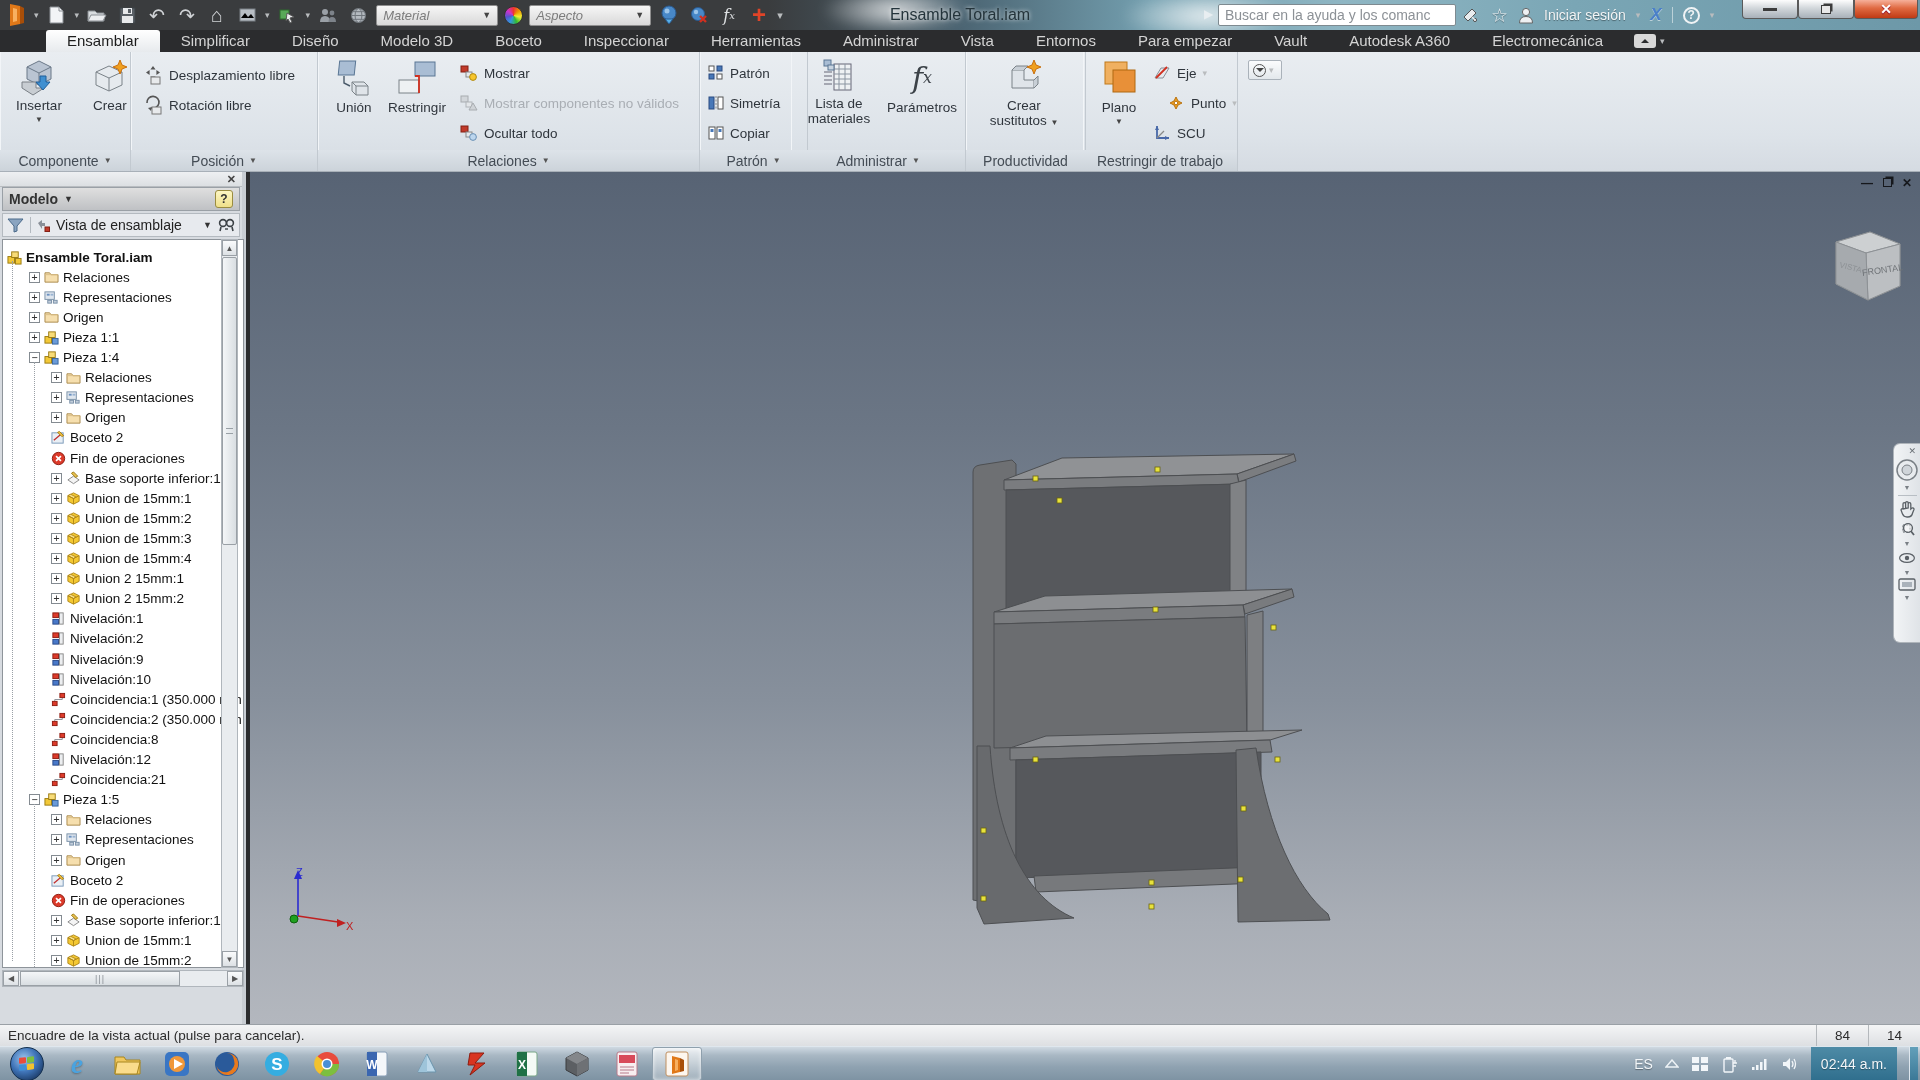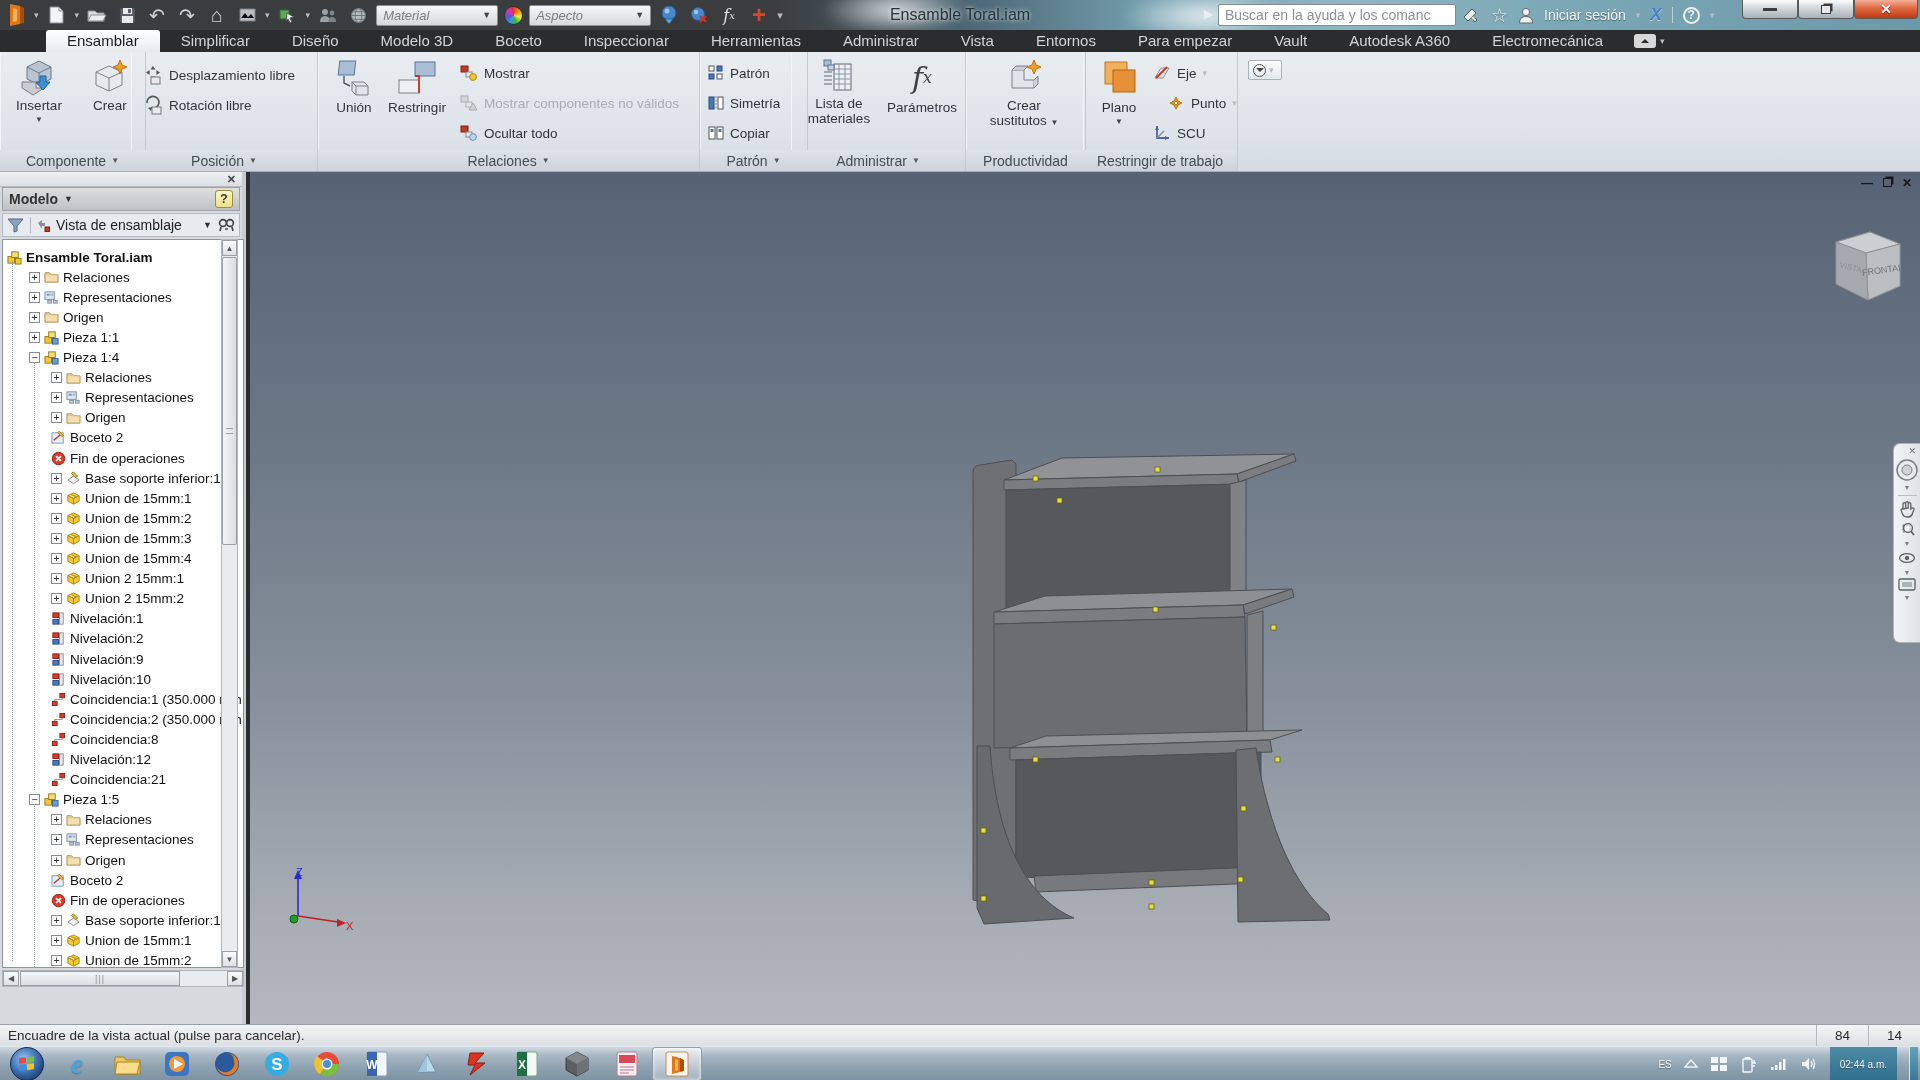--- a/index.html
+++ b/index.html
@@ -135,21 +135,21 @@
   .tb-items { position:absolute; left:2px; top:0; height:34px; display:flex; align-items:center; }
   .tb-btn { width:50px; height:34px; display:flex; align-items:center; justify-content:center; }
   .tb-btn.active { background:linear-gradient(rgba(255,255,255,.65),rgba(255,255,255,.25));
     border:1px solid #8fa0ad; border-radius:3px; box-shadow:0 0 4px rgba(255,255,255,.8) inset; }
   .orb { width:34px; height:34px; border-radius:50%;
     background:radial-gradient(circle at 40% 35%, #9ec7ee 0%, #3f74b8 45%, #18355e 85%); border:1px solid #14304f;
     display:flex; align-items:center; justify-content:center; }
   .flag { width:16px; height:14px; display:grid; grid-template-columns:7px 7px; grid-template-rows:6px 6px; gap:1px; transform:skewY(-6deg); }
   .flag i { border-radius:1px; }
   .tray { position:absolute; right:0; top:0; height:34px; display:flex; align-items:center; gap:12px; padding-right:2px; }
-  .tray .txt { color:#f2f6f9; font-size:10px; text-shadow:0 1px 1px rgba(0,0,0,.35); }
+  .tray .txt { color:#f2f6f9; font-size:14px; text-shadow:0 1px 1px rgba(0,0,0,.35); }
   .traytime { background:linear-gradient(180deg,#4e8ba6,#2f6e8d); height:34px; display:flex; align-items:center; padding:0 10px; }
   .showdesk { width:9px; height:34px; border-left:1px solid #dfe7ee; background:linear-gradient(180deg,#63a0ba,#3a7796); }
 
   svg { display:block; }
 </style>
 </head>
 <body>
 
 <div class="screen">
 
@@ -307,21 +307,21 @@
       <div class="rtab-extra">
         <span class="cam">
           <i></i>
         </span>
         <span class="caret">▾</span>
       </div>
     </div>
 
   <div class="ribbon">
 
-    <div class="panel" style="left:0; width:146px;text-decoration:underline;">
+    <div class="panel" style="left:0; width:131px;text-decoration:underline;">
       <div class="bigbtn" style="left:10px; width:58px;">
         <span class="ico">
           <svg width="40" height="38" viewBox="0 0 40 38">
               <path d="M8 9 L20 3 L32 9 L32 21 L20 27 L8 21 Z" fill="#b9c4d2" stroke="#6a7888"></path>
               <path d="M8 9 L20 15 L32 9" fill="none" stroke="#6a7888"></path>
               <path d="M20 15 L20 27" stroke="#6a7888"></path>
               <path d="M3 24 L17 24 L17 30 L25 30 L14 37 L3 30 Z" fill="#c8cdd2" stroke="#7a8086"></path>
               <path d="M21 18 L27 18 L27 24 L31 24 L24 32 L17 24 L21 24 Z" fill="#3f8fd0" stroke="#1f5f9a"></path>
             </svg>
         </span>

